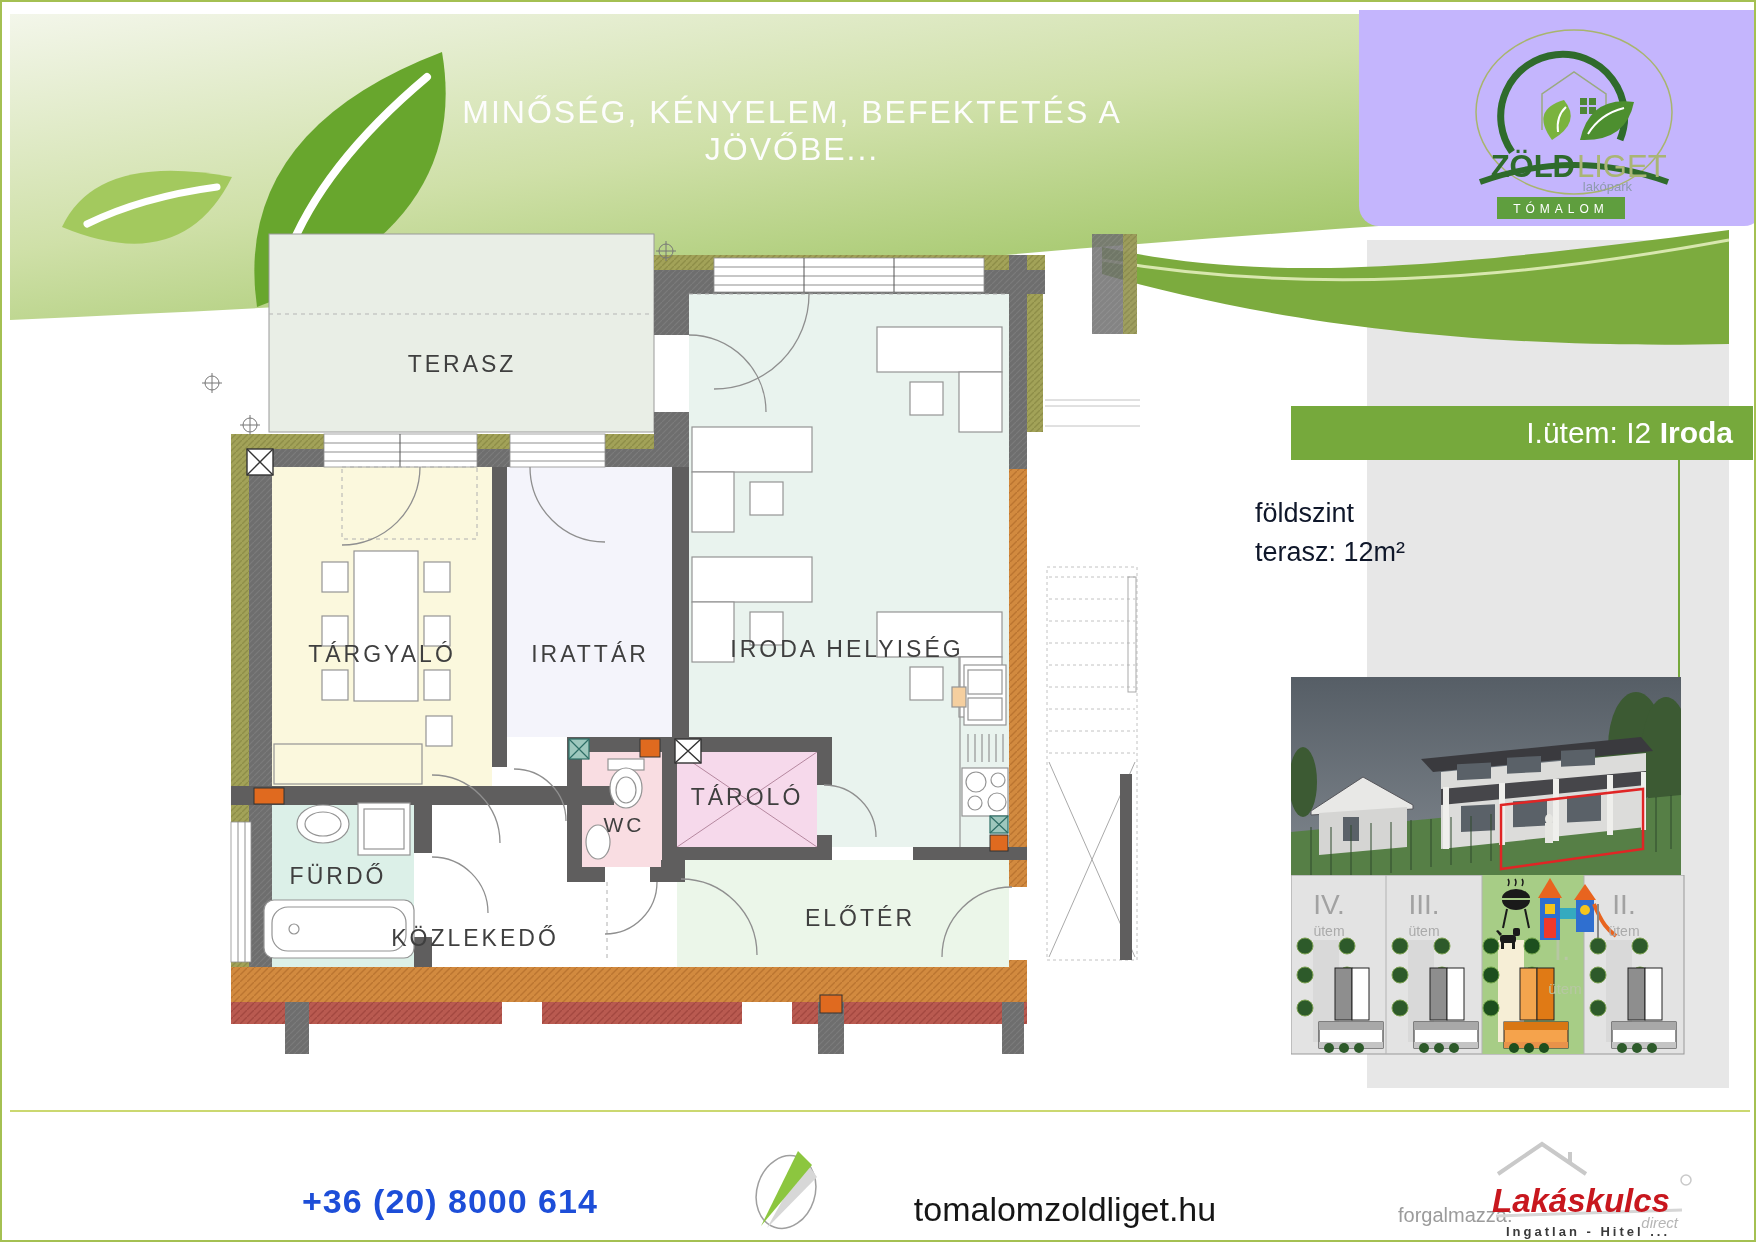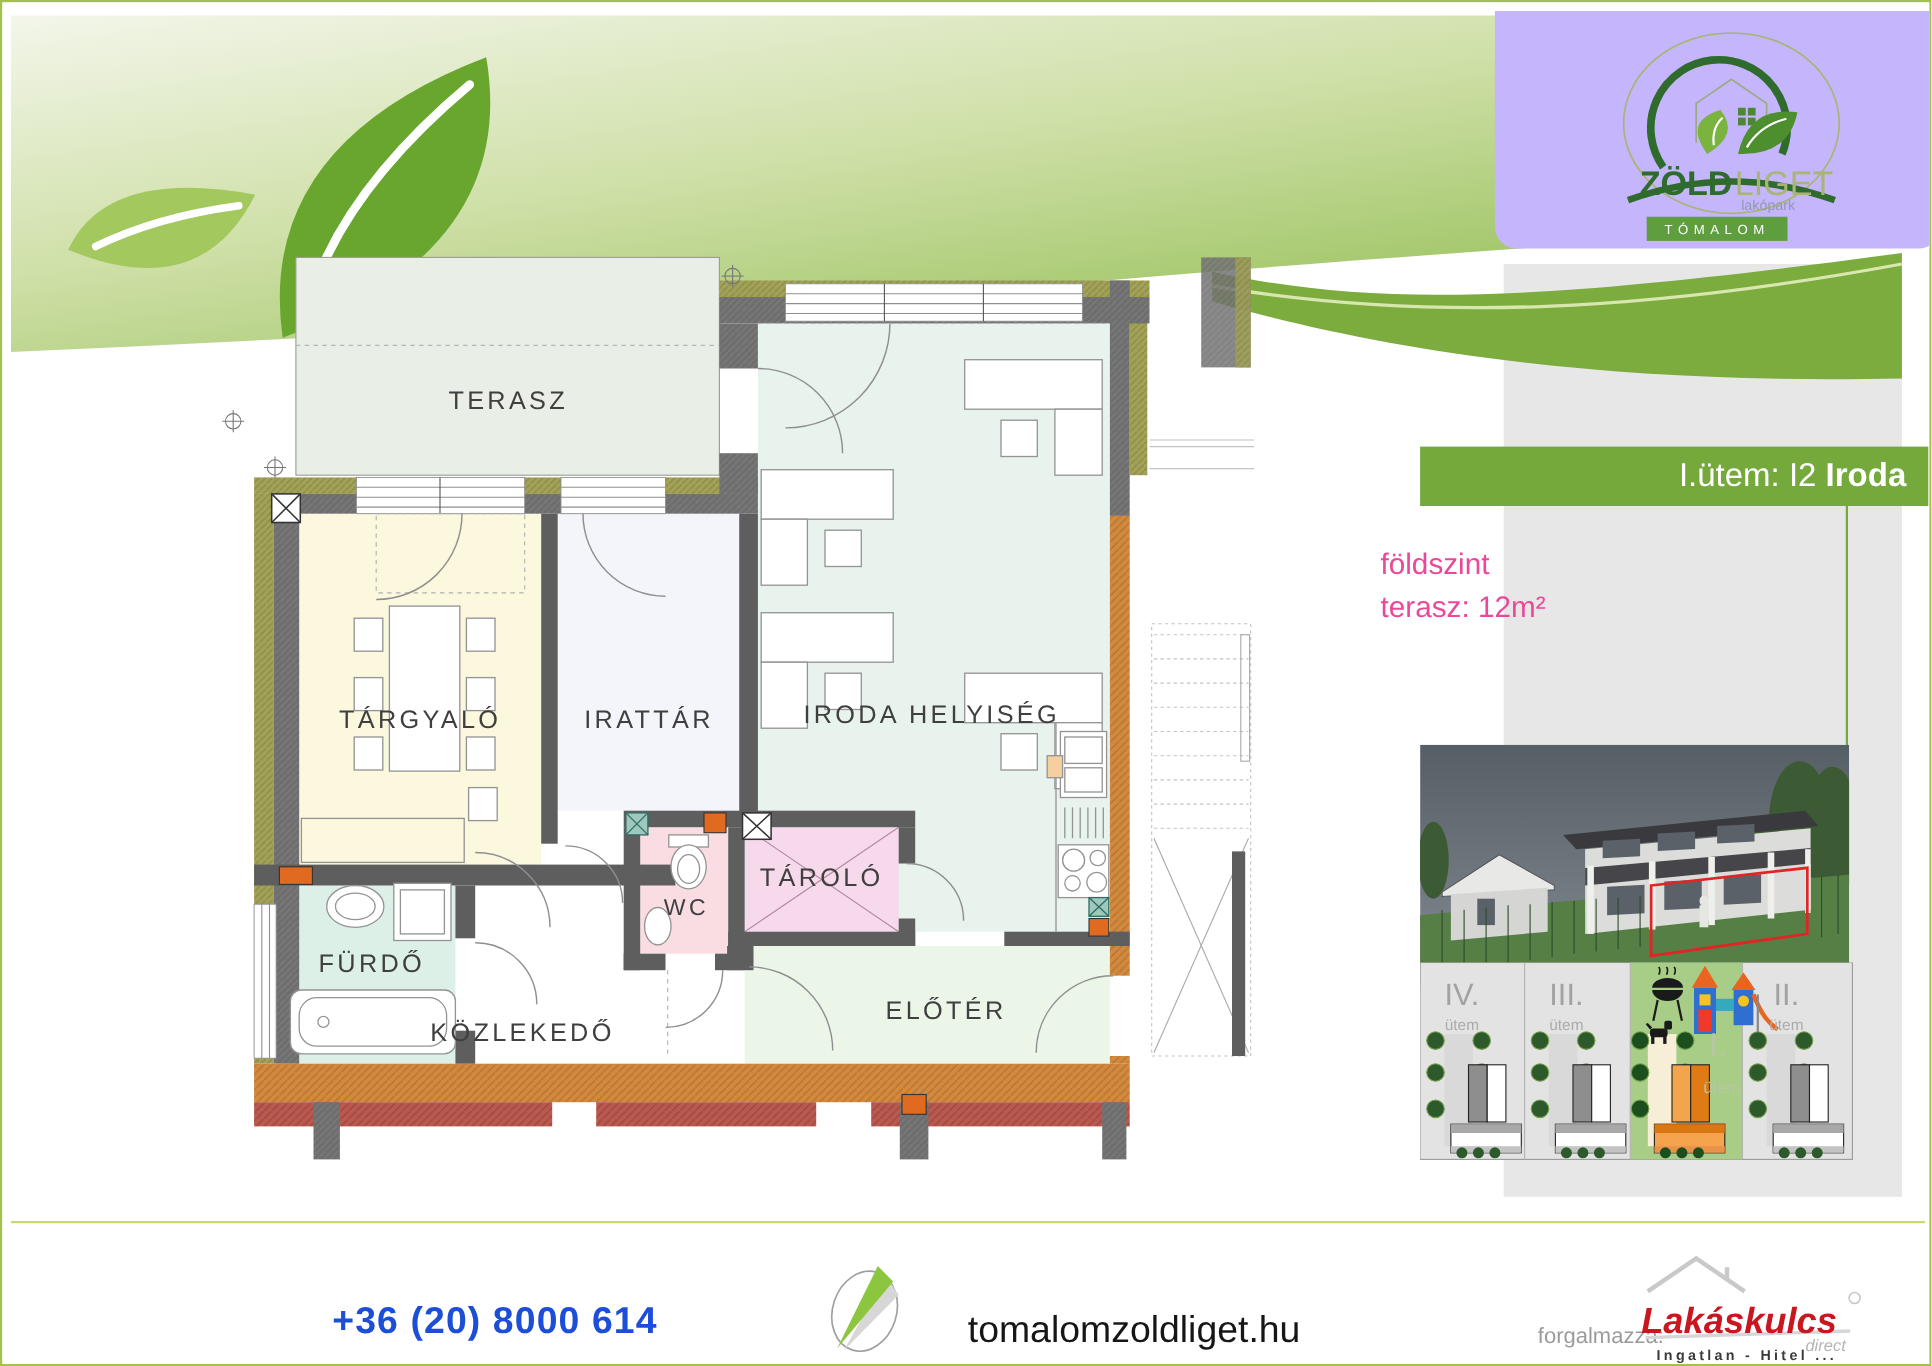--- a/index.html
+++ b/index.html
@@ -5,26 +5,26 @@
   html,body{margin:0;padding:0;background:#ffffff;font-family:"Liberation Sans",sans-serif;}
   .page{position:relative;width:1756px;height:1242px;background:#fff;border:2px solid #a4c052;box-sizing:border-box;overflow:hidden;}
   .abs{position:absolute;}
   
   .slogan{position:absolute;left:410px;top:92px;width:760px;text-align:center;font-size:32px;letter-spacing:2px;color:#fdfdfd;font-weight:400;}
   .logo-card{position:absolute;left:1357px;top:8px;width:380px;height:216px;background:#c4b5fd;border-radius:0 0 20px 20px;padding-left:25px;}
   
   .grey-col{position:absolute;left:1365px;top:238px;width:362px;height:848px;background:#e7e7e7;}
   .banner{position:absolute;left:1289px;top:404px;width:462px;height:54px;background:#76a93c;color:#fff;font-size:30px;line-height:54px;text-align:right;box-sizing:border-box;padding-right:20px;}
   .banner b{font-weight:800;}
-  .info{position:absolute;left:1253px;top:492px;width:400px;font-size:27px;line-height:39px;color:#ec4899;}
+  .info{position:absolute;left:1253px;top:492px;width:400px;font-size:27px;line-height:39px;color:#0f172a;}
   .vline{position:absolute;left:1676px;top:458px;width:2px;height:436px;background:#76a93c;}
   
   .footline{position:absolute;left:8px;top:1108px;width:1740px;height:2px;background:#cbd870;}
   .phone{position:absolute;left:300px;top:1180px;font-size:34px;font-weight:800;color:#1d4ed8;letter-spacing:1px;}
-  .website{position:absolute;left:804px;top:1188px;width:450px;text-align:center;font-size:34px;color:#161616;font-weight:400;}
+  .website{position:absolute;left:838px;top:1188px;width:450px;text-align:center;font-size:34px;color:#161616;font-weight:400;}
   .forgalmazza{position:absolute;left:1396px;top:1202px;font-size:20px;color:#9b9b9b;}
   .roomlabel{font-size:23px;letter-spacing:3px;fill:#3f3f3f;text-anchor:middle;font-family:"Liberation Sans",sans-serif;}
   .maplabel{text-anchor:middle;font-family:"Liberation Sans",sans-serif;}
   svg{display:block;}
 </style>
 </head>
 <body>
 
 <div class="page">
 
@@ -39,20 +39,21 @@
       </linearGradient>
     </defs>
     <path d="M8,12 H1748 V200 C1500,215 1200,235 900,262 C600,289 300,305 8,318 Z" fill="url(#bandgrad)"></path>
     <path d="M1100,245 C1250,278 1400,272 1727,228 L1727,342 C1450,348 1250,315 1100,272 Z" fill="#7cab3e"></path>
     <path d="M1100,258 C1300,292 1500,280 1727,238" stroke="#d8e7ae" stroke-width="3" fill="none"></path>
     <path d="M60,225 Q95,150 230,175 Q180,275 60,225 Z" fill="#a3c95e"></path>
     <path d="M85,222 Q140,195 215,185" stroke="#fff" stroke-width="7" fill="none" stroke-linecap="round"></path>
     <path d="M255,305 Q230,130 440,50 Q470,225 255,305 Z" fill="#68a62d"></path>
     <path d="M275,288 Q300,180 425,75" stroke="#fff" stroke-width="8" fill="none" stroke-linecap="round"></path>
   </svg>
+  <div class="slogan">MINŐSÉG, KÉNYELEM, BEFEKTETÉS A JÖVŐBE...</div>
 
   <div class="logo-card">
     <svg width="380" height="216" viewBox="0 0 380 216">
       <ellipse cx="190" cy="102" rx="98" ry="82" fill="none" stroke="#a8b56d" stroke-width="1.5"></ellipse>
       <path d="M128,142 A62,62 0 1 1 236,130" stroke="#2f6b2c" stroke-width="7" fill="none"></path>
       <path d="M158,120 V84 L190,62 L222,84 V120" stroke="#9aaa80" stroke-width="1.5" fill="none"></path>
       <g fill="#4d8636">
         <rect x="196" y="88" width="7" height="7"></rect>
           <rect x="205" y="88" width="7" height="7"></rect>
         <rect x="196" y="97" width="7" height="7"></rect>

